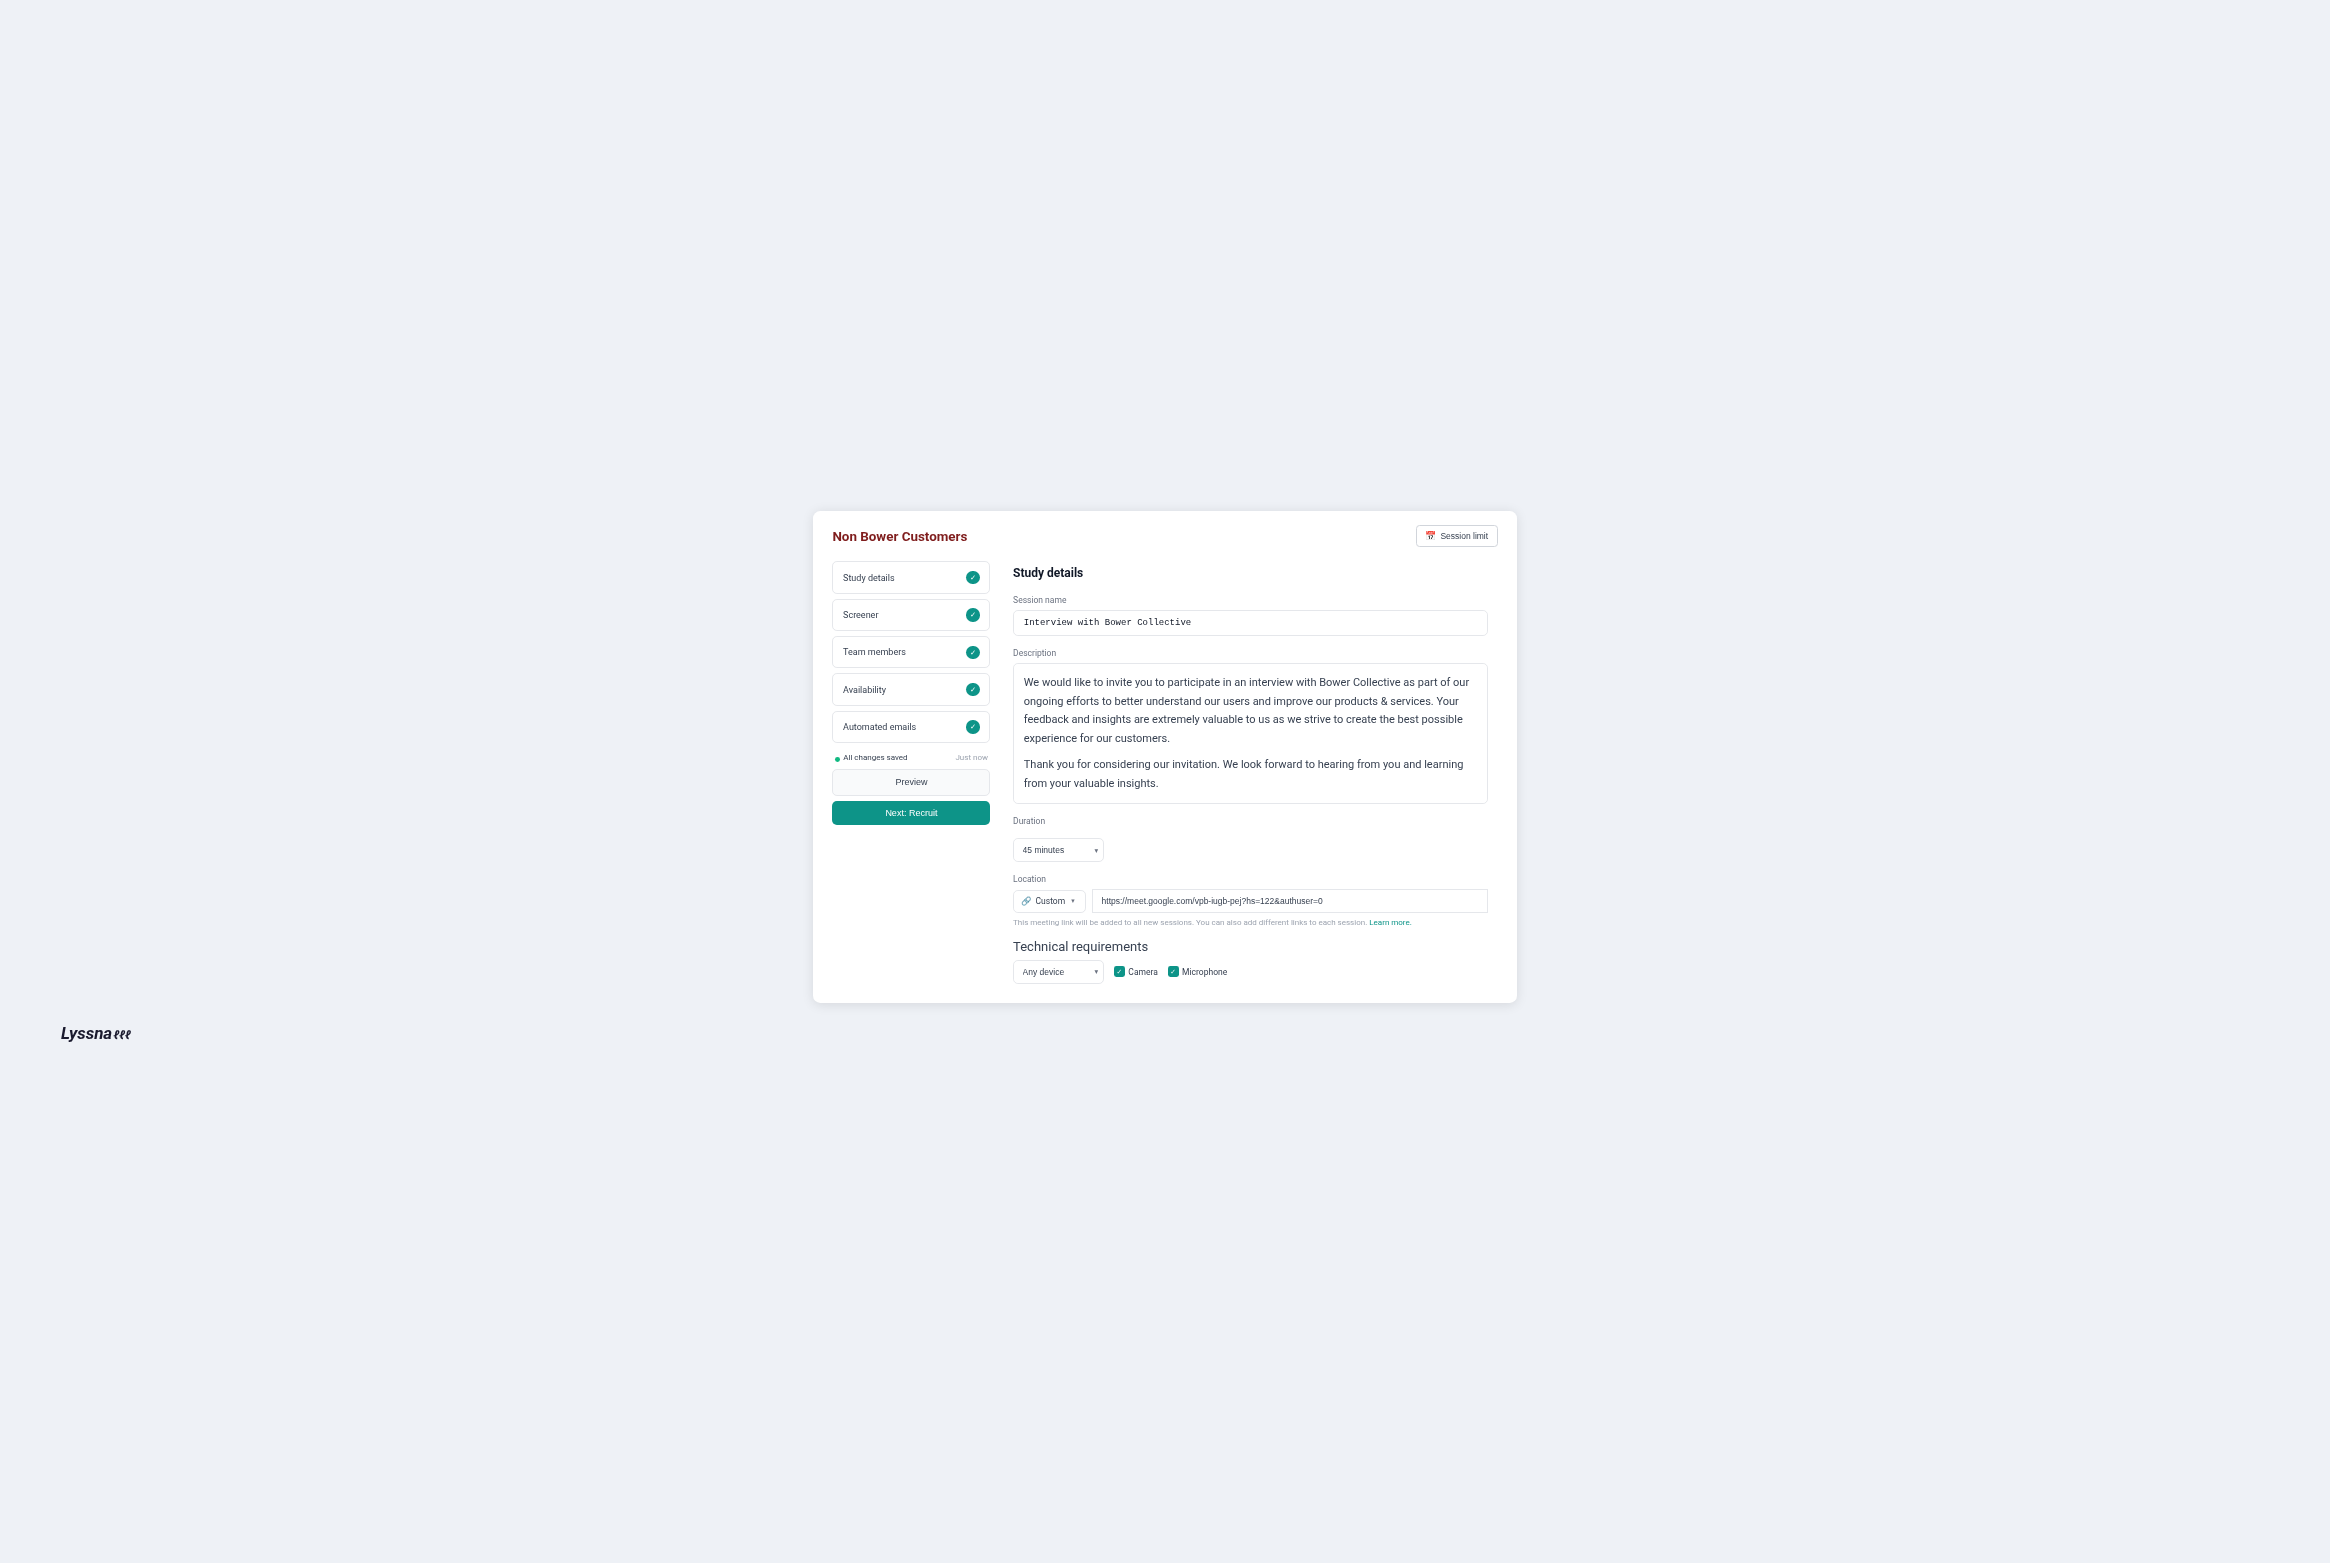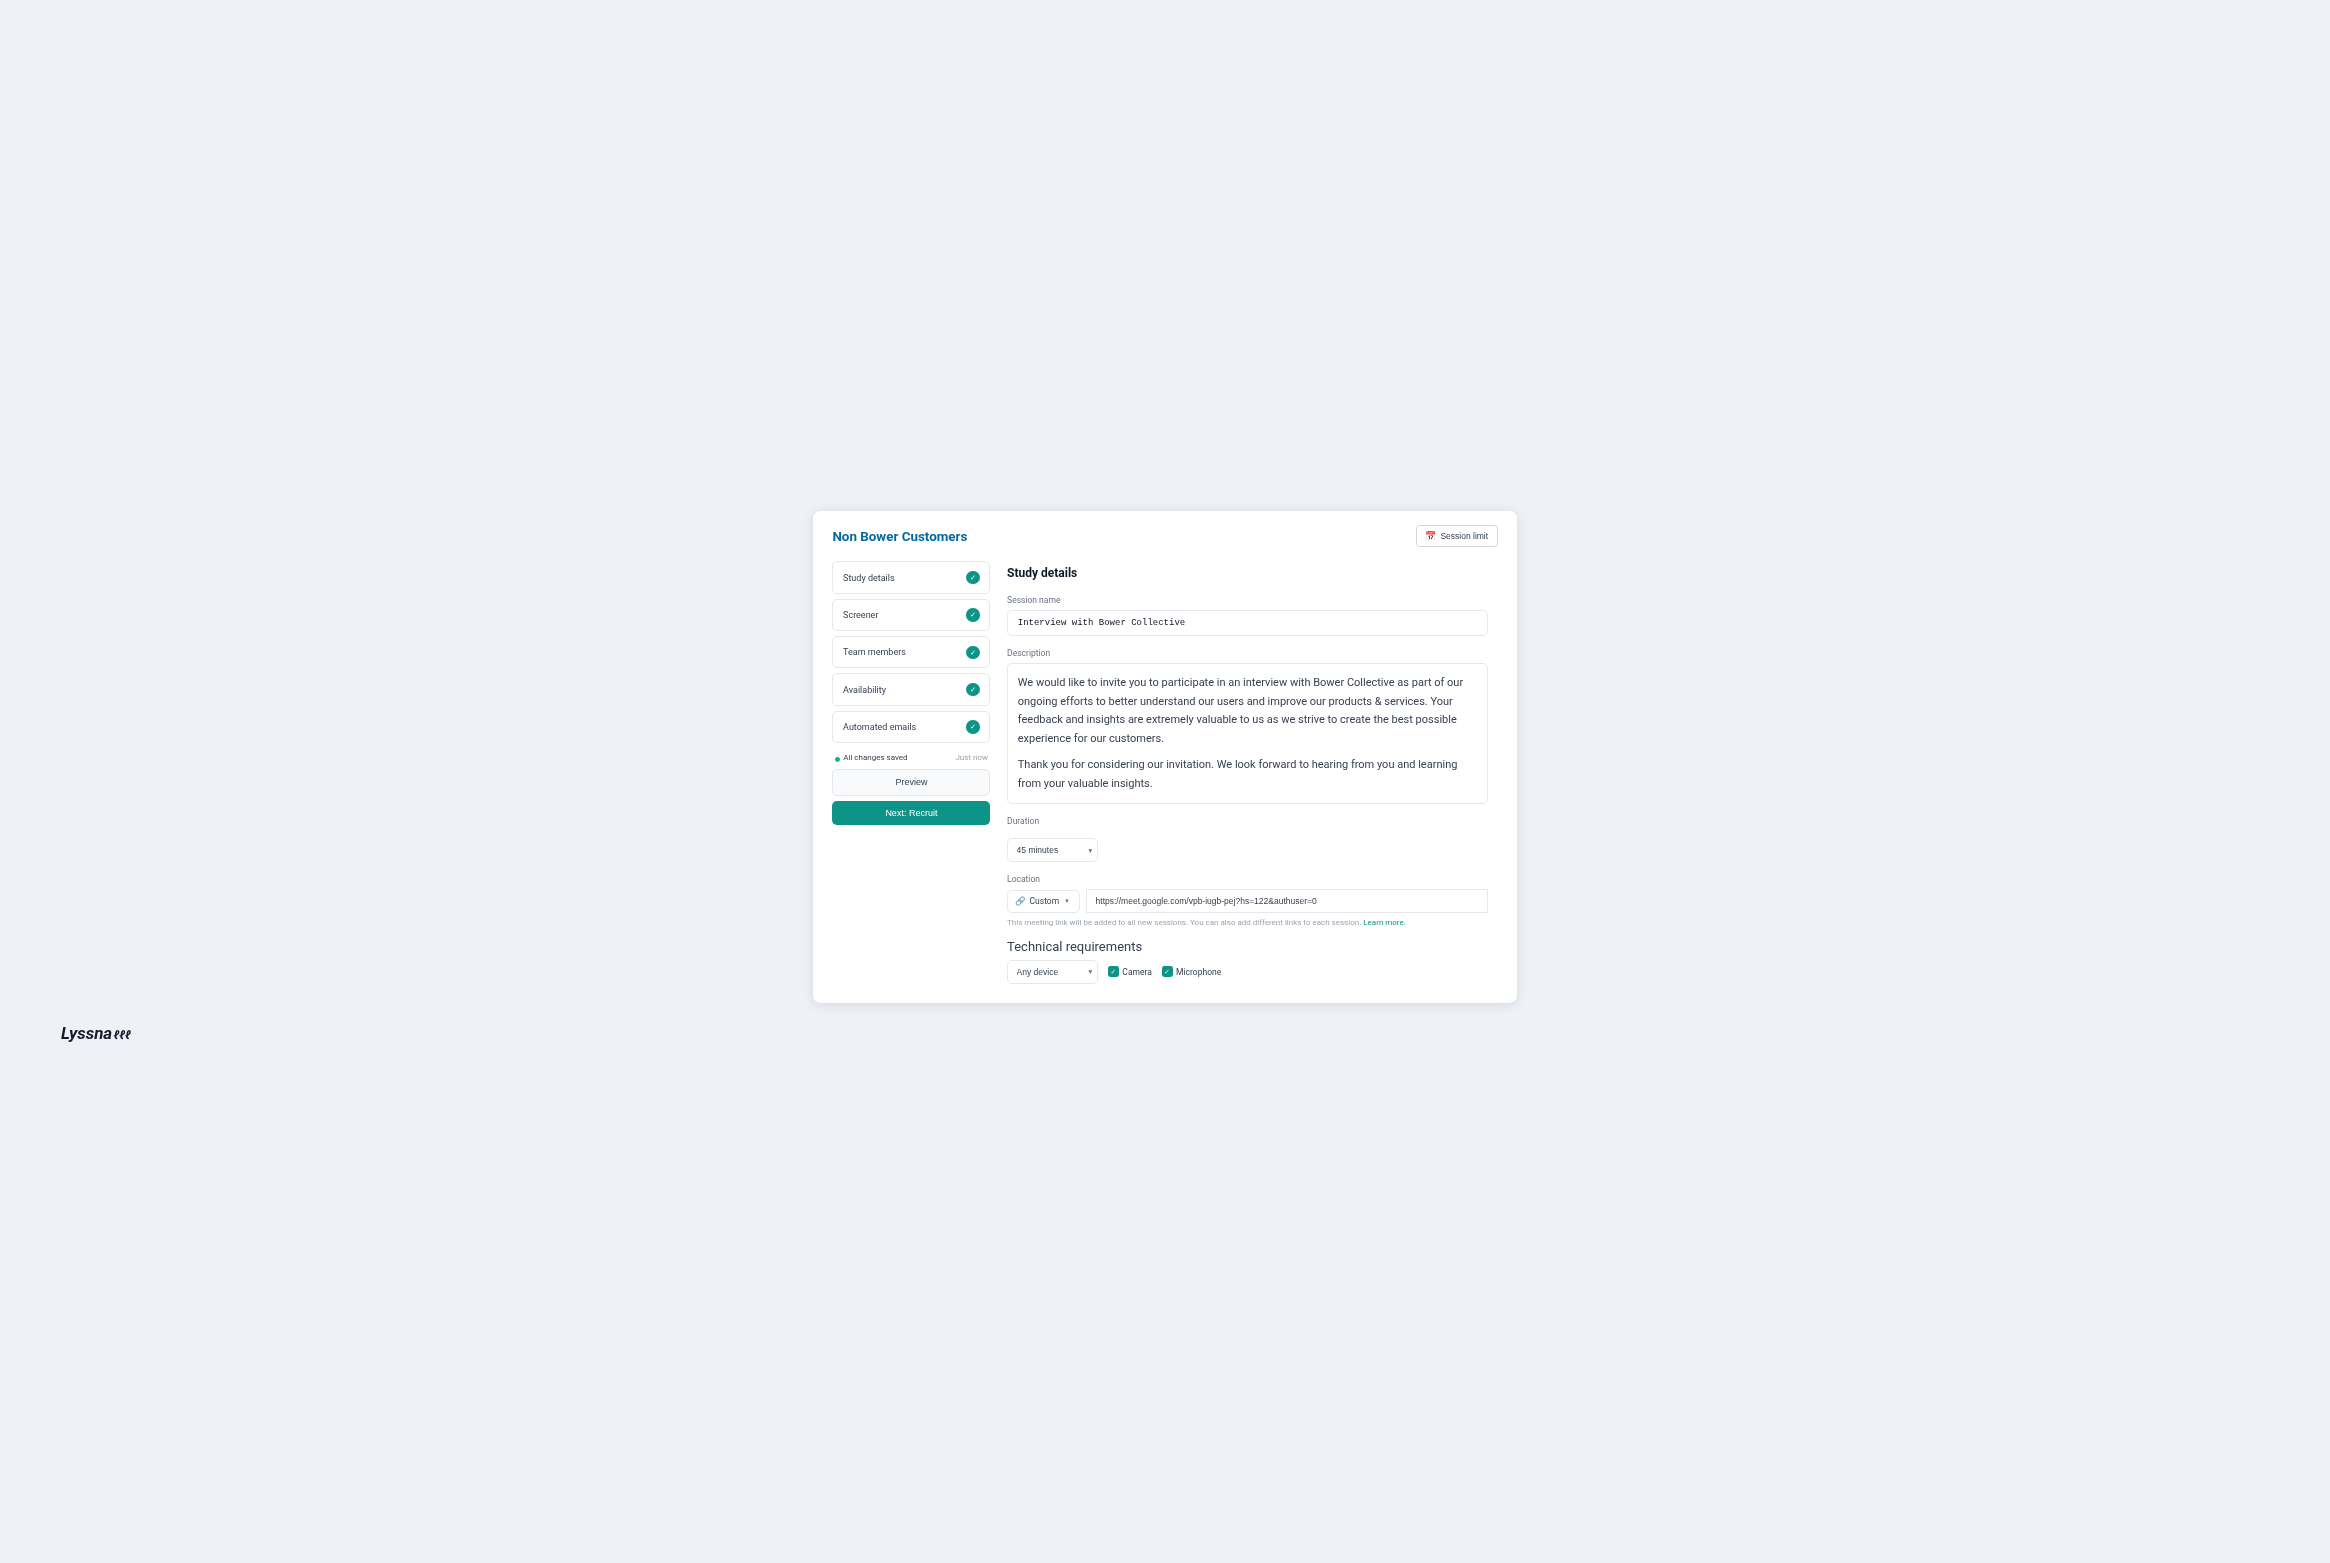--- a/index.html
+++ b/index.html
@@ -26,21 +26,21 @@
     
     .card-header {
       display: flex;
       align-items: center;
       justify-content: space-between;
       padding: 14.6px 19.4px 0 19.4px;
     }
     .card-title {
       font-size: 13.4px;
       font-weight: 700;
-      color: #0369a1;
+      color: #7f1d1d;
     }
     .session-limit-btn {
       display: flex;
       align-items: center;
       gap: 3.6px;
       border: 0.6px solid #d1d5db;
       border-radius: 3.6px;
       padding: 4.9px 8.5px;
       background: #fff;
       font-size: 8.5px;
@@ -80,21 +80,21 @@
     .tab-badge {
       display: inline-block;
       margin-left: 2.4px;
       color: inherit;
     }
 
     
     .card-body {
       display: flex;
       padding: 14.6px 19.4px;
-      gap: 7px;
+      gap: 13px;
       min-height: 340px;
     }
 
     
     .sidebar {
       width: 158px;
       flex-shrink: 0;
       display: flex;
       flex-direction: column;
       gap: 4.9px;

